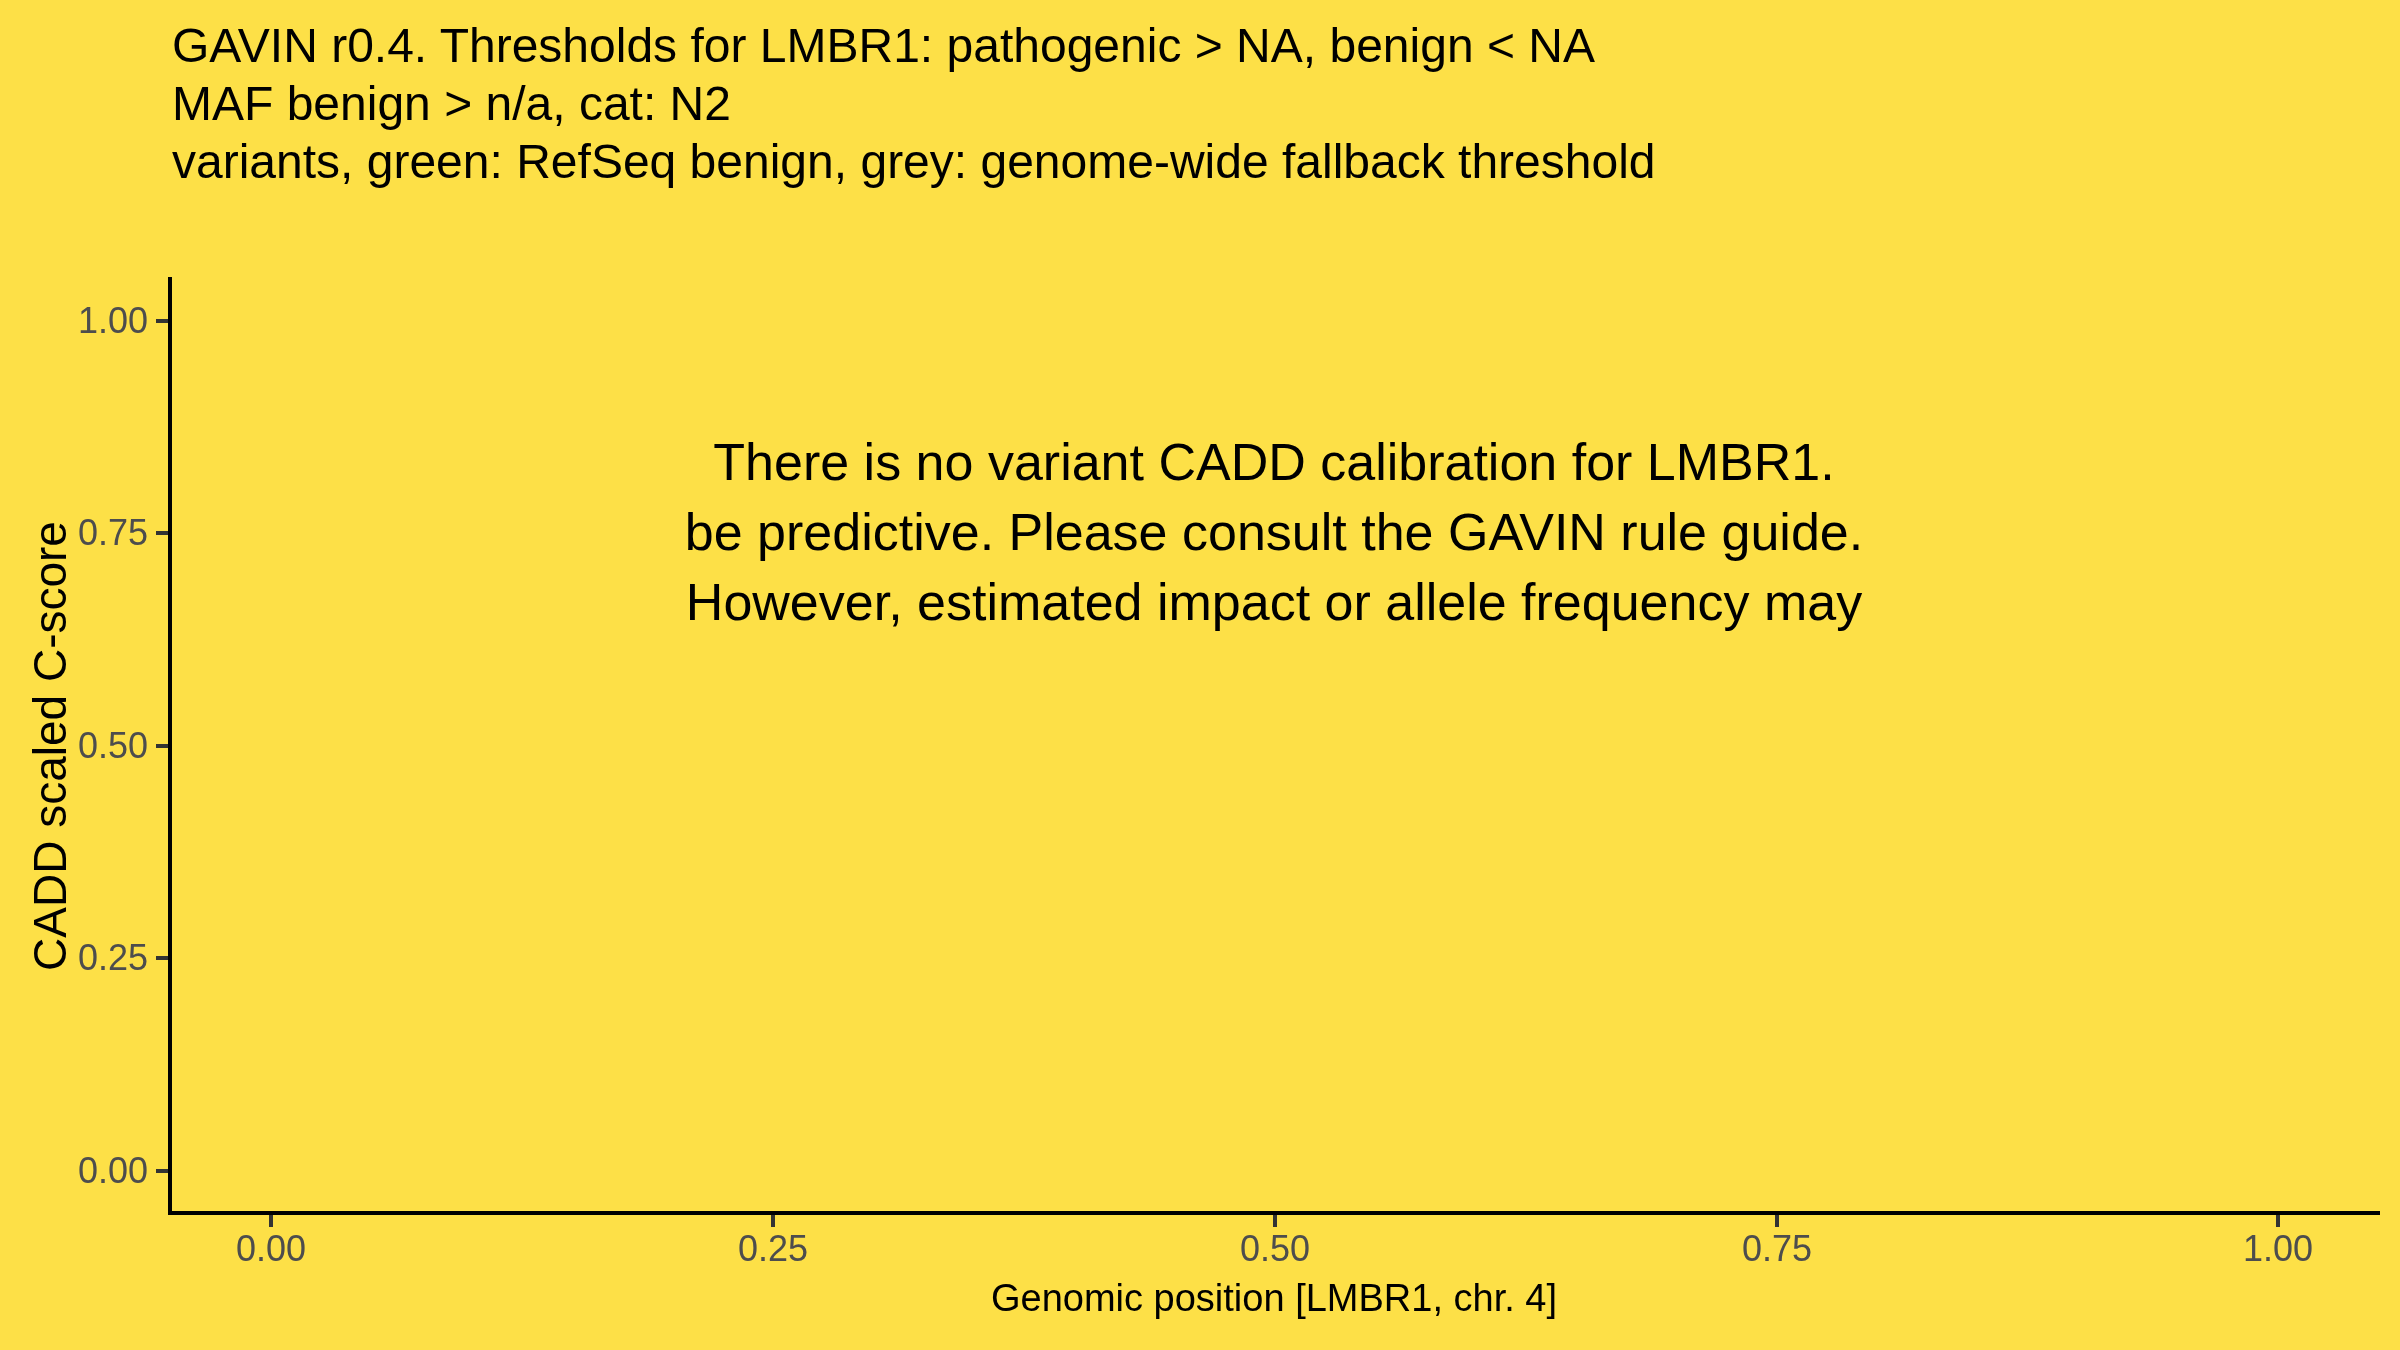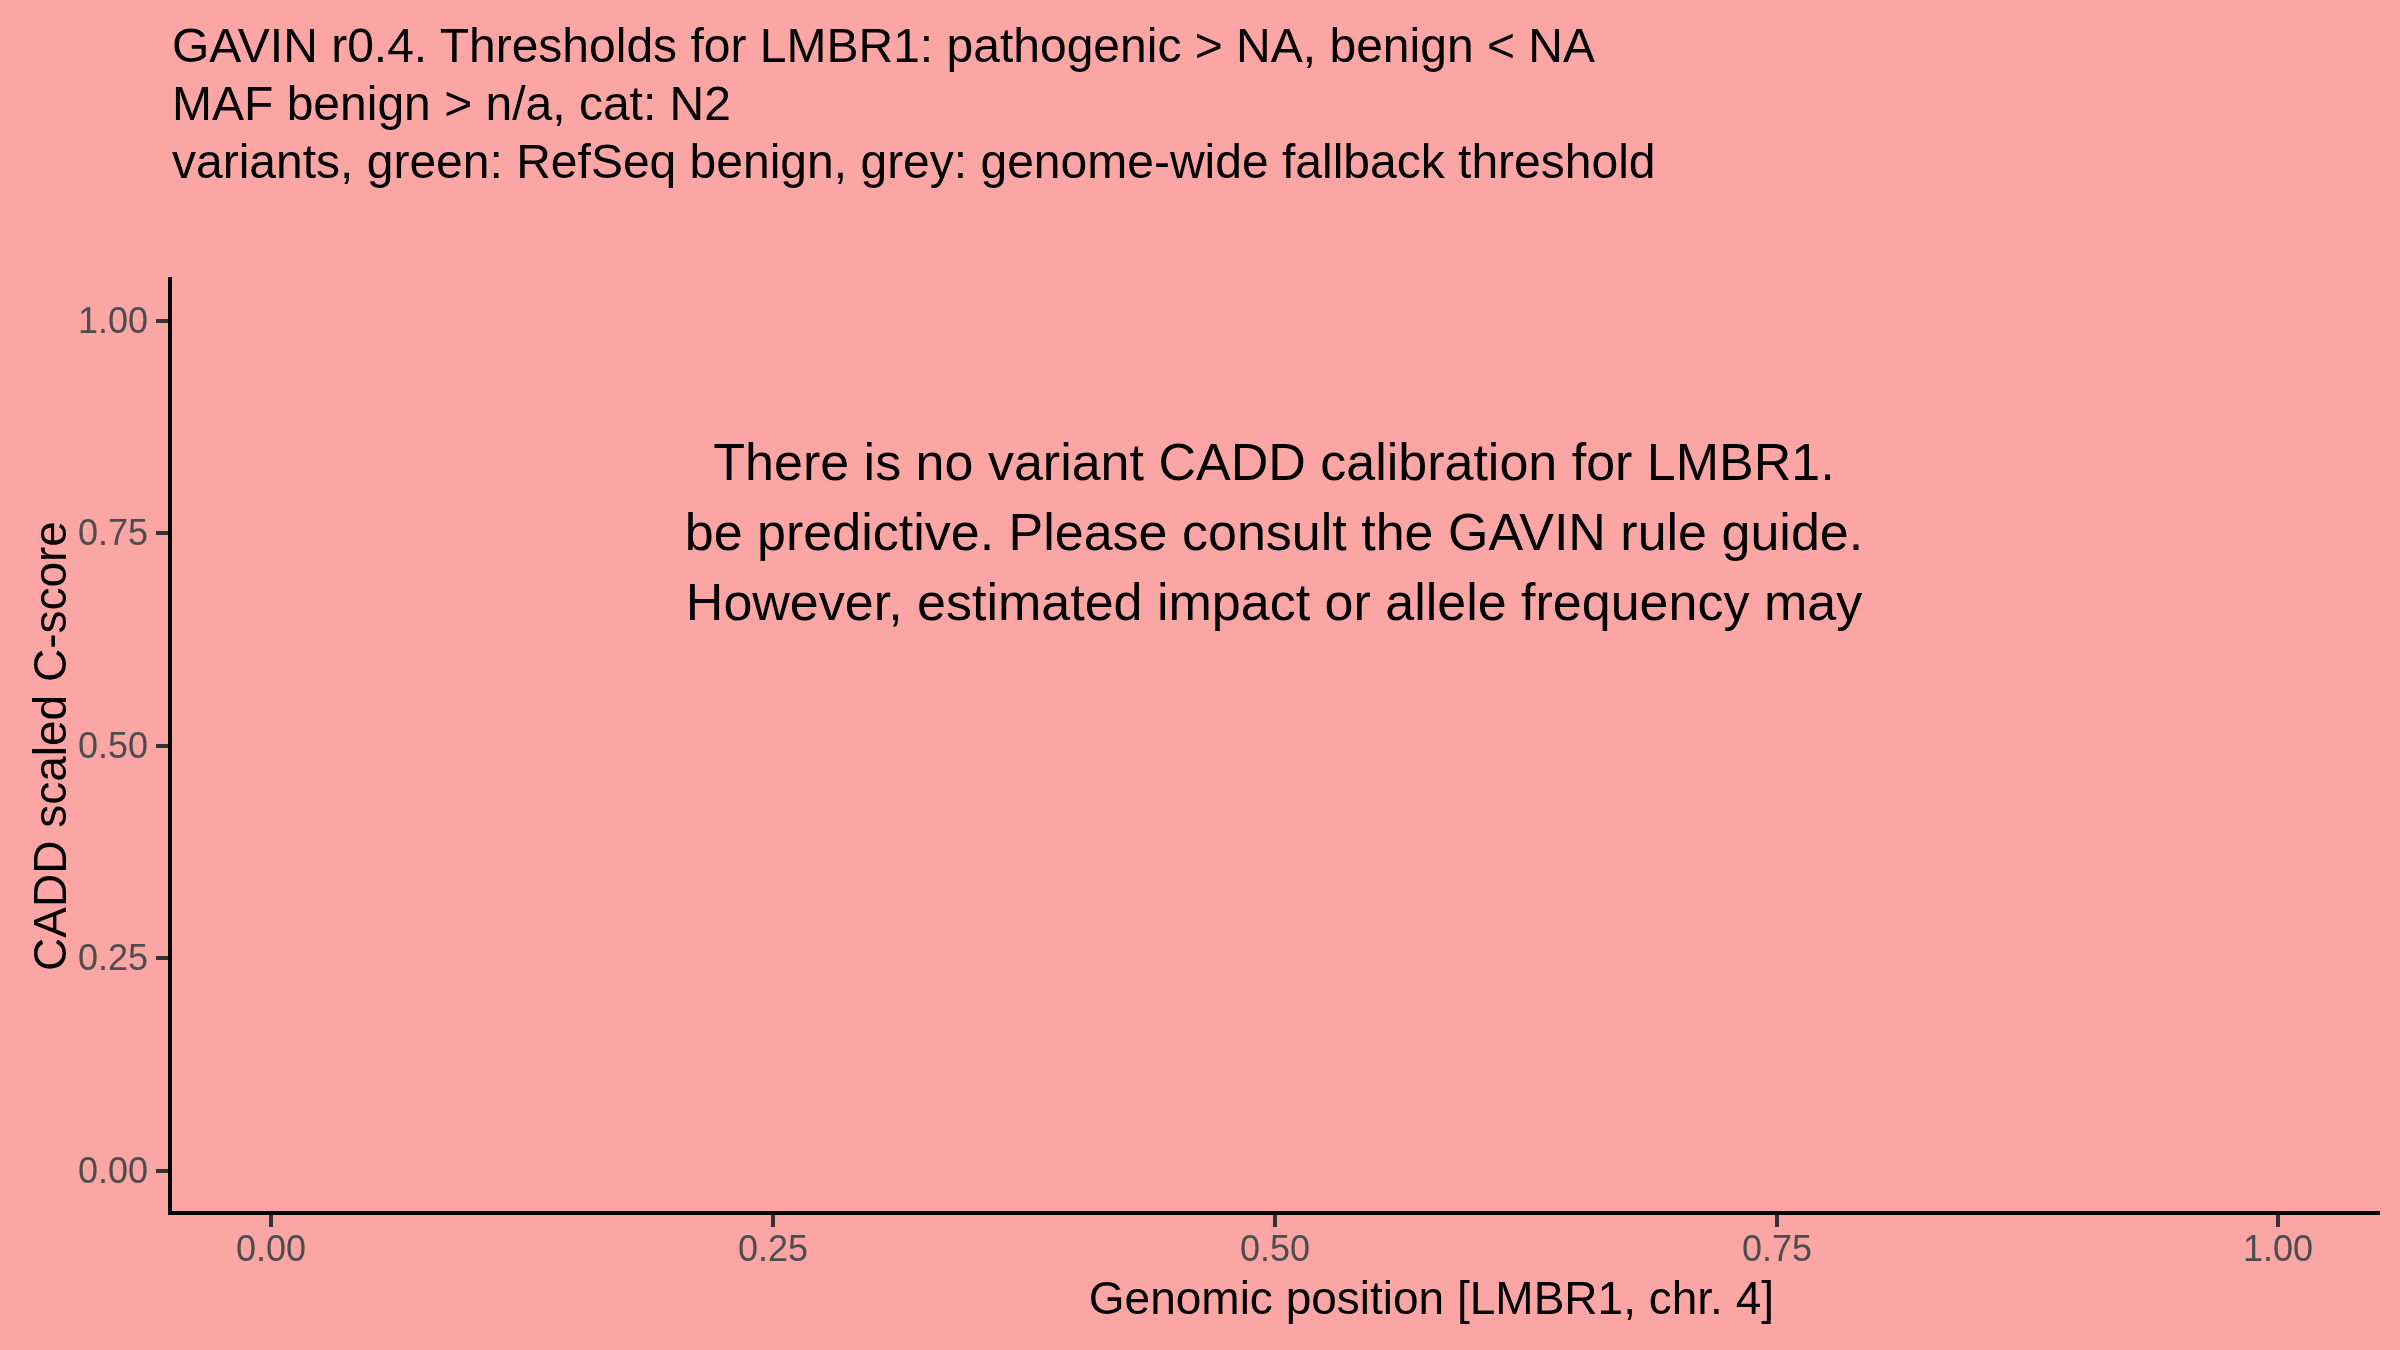--- a/index.html
+++ b/index.html
@@ -1,20 +1,20 @@
 <!DOCTYPE html>
 <html><head>
 <meta charset="utf-8">
 <style>
   html, body { margin: 0; padding: 0; background: #fff; }
   .fig {
     position: relative;
     width: 2400px;
     height: 1350px;
-    background: #fca5a5;
+    background: #fde047;
     font-family: "Liberation Sans", "DejaVu Sans", sans-serif;
     overflow: hidden;
   }
   .abs { position: absolute; }
 
   .plot-title {
     left: 172px;
     top: 17px;
     font-size: 48px;
     line-height: 58px;
@@ -49,22 +49,22 @@
     text-align: center;
     font-size: 36px;
     line-height: 36px;
     color: #4D4D4D;
   }
 
   .x-axis-title {
     left: 774px;
     width: 1000px;
     top: 1275px;
-    text-align: right;
-    font-size: 46px;
+    text-align: center;
+    font-size: 38px;
     line-height: 46px;
     color: #000000;
     white-space: nowrap;
   }
   .y-axis-title {
     left: 50px;
     top: 746px;
     transform: translate(-50%, -50%) rotate(-90deg);
     font-size: 46px;
     line-height: 46px;

